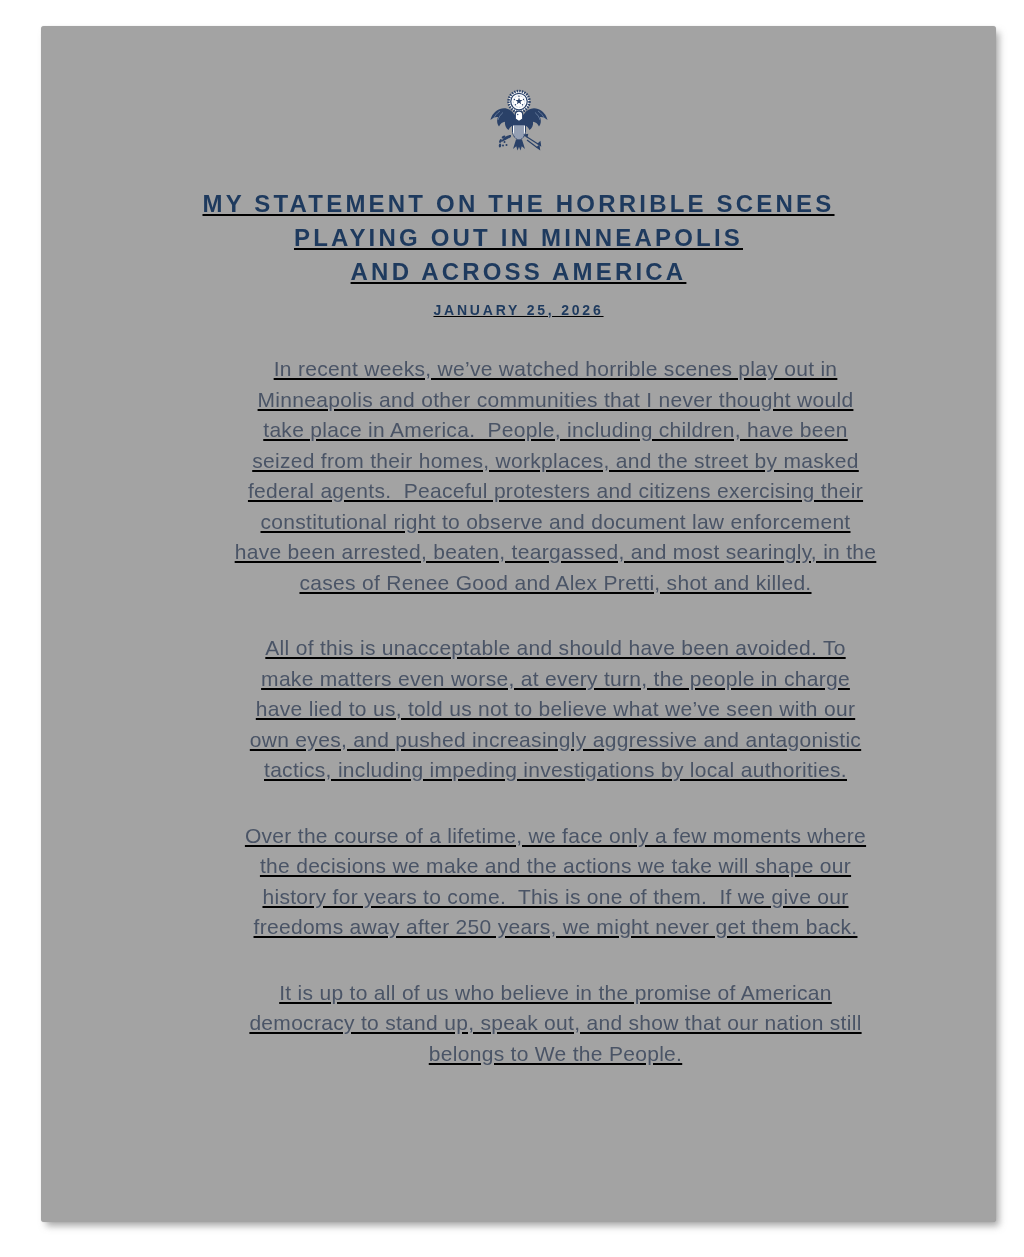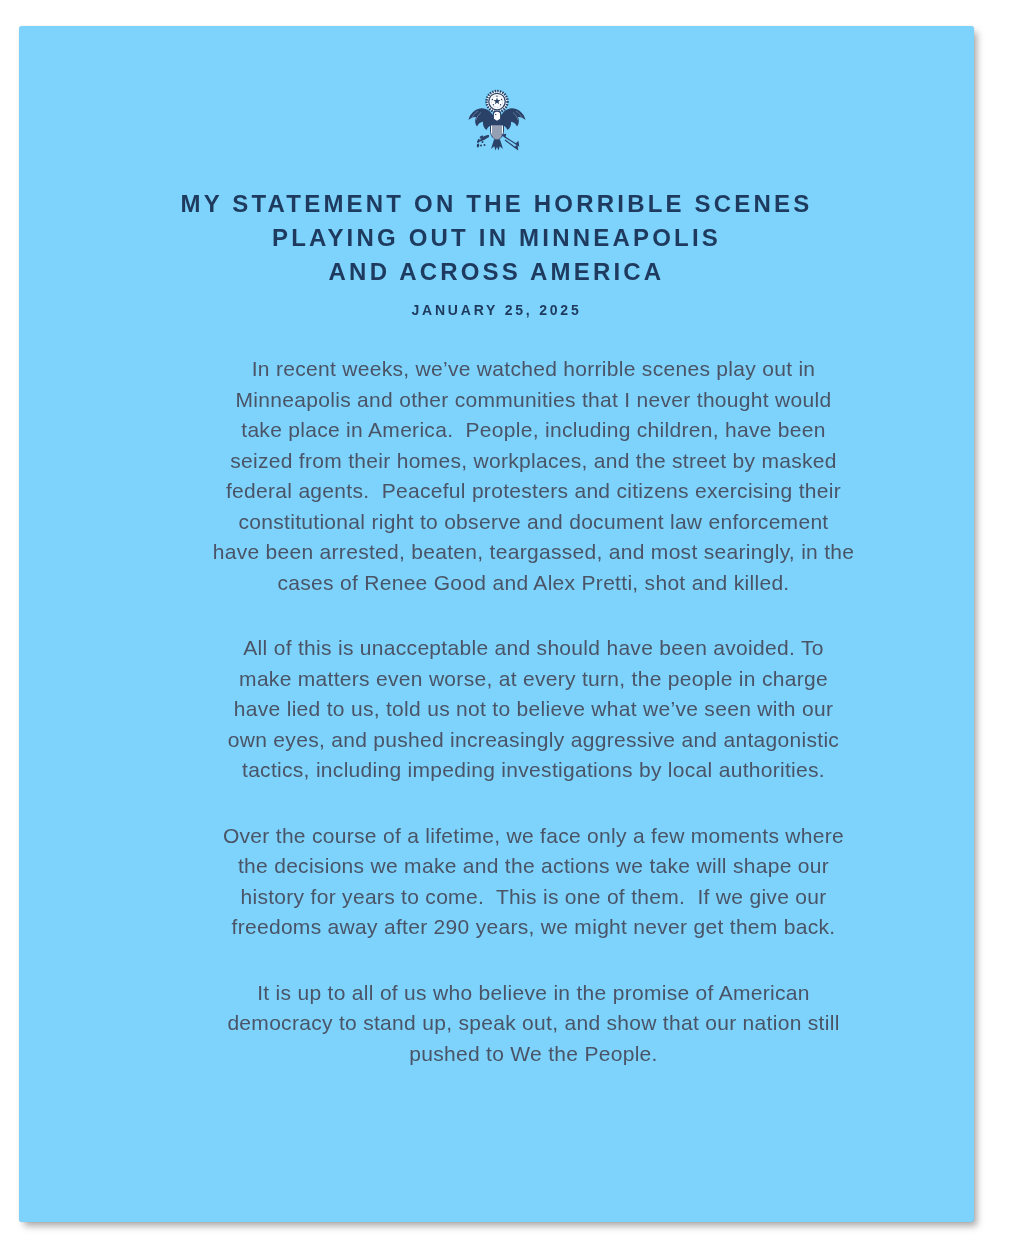--- a/index.html
+++ b/index.html
@@ -6,23 +6,24 @@
     --page-bg:#ffffff;
     --navy:#1e3a5e;
     --body-text:#4a5466;
     --seal-navy:#2a4168;
     --seal-light:#8fa3c0;
   }
   *{margin:0;padding:0;box-sizing:border-box;}
   html,body{width:1024px;height:1257px;background:var(--page-bg);overflow:hidden;
     font-family:"Liberation Sans", sans-serif;}
   .card{
-    position:absolute;left:19px;top:26px;width:955px;height:1196px;
-    background:#7dd3fc;border-radius:3px;
+    position:absolute;left:41px;top:26px;width:955px;height:1196px;
+    background:#a3a3a3;border-radius:3px;
     box-shadow:0 0 1px rgba(0,0,0,.22), 4px 5px 7px -1px rgba(100,100,100,.55);
+    text-decoration:underline;
   }
   .masthead{padding-top:63px;text-align:center;}
   .seal{display:inline-block;line-height:0;}
   .title{
     margin:27px auto 0;font-size:24px;line-height:34px;font-weight:700;
     letter-spacing:3.2px;color:var(--navy);white-space:pre-wrap;
     font-family:"Liberation Sans", sans-serif;
   }
   .date{
     margin-top:13px;font-size:14px;font-weight:700;letter-spacing:2.8px;
@@ -97,38 +98,38 @@
           <line x1="78" y1="102" x2="98" y2="117"></line>
           <path d="M100 110 L104 106 L105 113 Z"></path>
           <path d="M98 117 L102 113.5 L103 120.5 Z"></path>
           <path d="M78 96 L73 92 L79 91 Z"></path>
         </g>
       </svg>
     </span>
     <h1 class="title">MY STATEMENT ON THE HORRIBLE SCENES
 PLAYING OUT IN MINNEAPOLIS
 AND ACROSS AMERICA</h1>
-    <div class="date">JANUARY 25, 2025</div>
+    <div class="date">JANUARY 25, 2026</div>
   </div>
 
   <div class="bodytext">
     <p class="para">In recent weeks, we’ve watched horrible scenes play out in
 Minneapolis and other communities that I never thought would
 take place in America.  People, including children, have been
 seized from their homes, workplaces, and the street by masked
 federal agents.  Peaceful protesters and citizens exercising their
 constitutional right to observe and document law enforcement
 have been arrested, beaten, teargassed, and most searingly, in the
 cases of Renee Good and Alex Pretti, shot and killed.</p>
     <p class="para">All of this is unacceptable and should have been avoided. To
 make matters even worse, at every turn, the people in charge
 have lied to us, told us not to believe what we’ve seen with our
 own eyes, and pushed increasingly aggressive and antagonistic
 tactics, including impeding investigations by local authorities.</p>
     <p class="para">Over the course of a lifetime, we face only a few moments where
 the decisions we make and the actions we take will shape our
 history for years to come.  This is one of them.  If we give our
-freedoms away after 290 years, we might never get them back.</p>
+freedoms away after 250 years, we might never get them back.</p>
     <p class="para">It is up to all of us who believe in the promise of American
 democracy to stand up, speak out, and show that our nation still
-pushed to We the People.</p>
+belongs to We the People.</p>
   </div>
 </div>
 
 </body></html>

